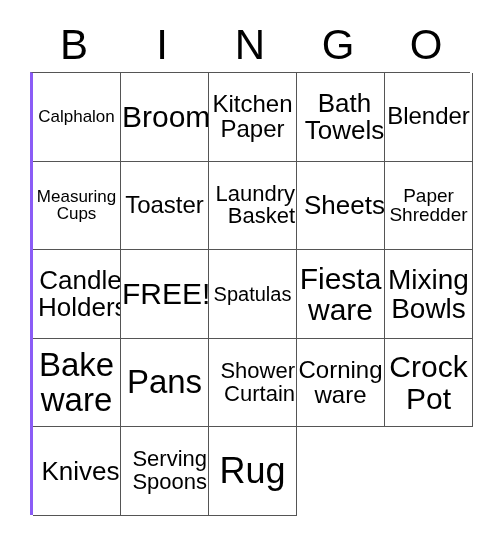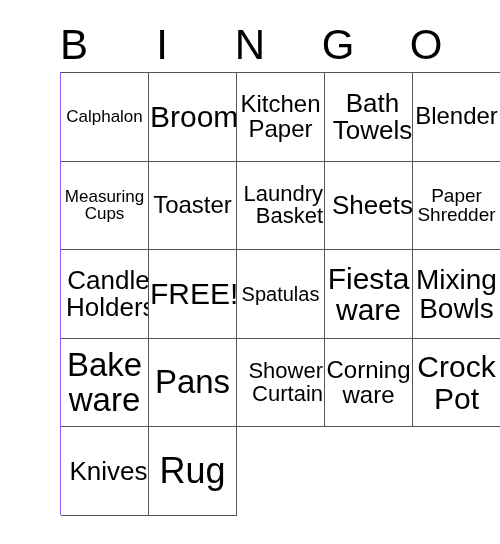--- a/index.html
+++ b/index.html
@@ -48,25 +48,24 @@
 
   
   #grid {
     position: absolute;
     left: 30px;
     top: 72px;
     width: 440px;
     height: 443px;
     box-sizing: border-box;
     border-top: 1px solid #555555;
-    border-left: 1px solid #8b5cf6;
+    border-left: 3px solid #8b5cf6;
     display: grid;
     grid-template-columns: repeat(5, 88px);
     grid-template-rows: repeat(5, 88.6px);
-    margin-left: 30px;
   }
   .cell {
     box-sizing: border-box;
     border-right: 1px solid #555555;
     border-bottom: 1px solid #555555;
     display: flex;
     align-items: center;
     justify-content: center;
     text-align: center;
     overflow: hidden;
@@ -180,17 +179,21 @@
 ware</span>
       </div>
     <div class="cell">
         <span class="cell-text fs-30">Crock
 Pot</span>
       </div>
     <div class="cell">
         <span class="cell-text fs-26">Knives</span>
       </div>
     <div class="cell">
+        <span class="cell-text fs-22">Serving
+Spoons</span>
+      </div>
+    <div class="cell">
         <span class="cell-text fs-36">Rug</span>
       </div>
   </div>
 
 </div>
 
 </body></html>

